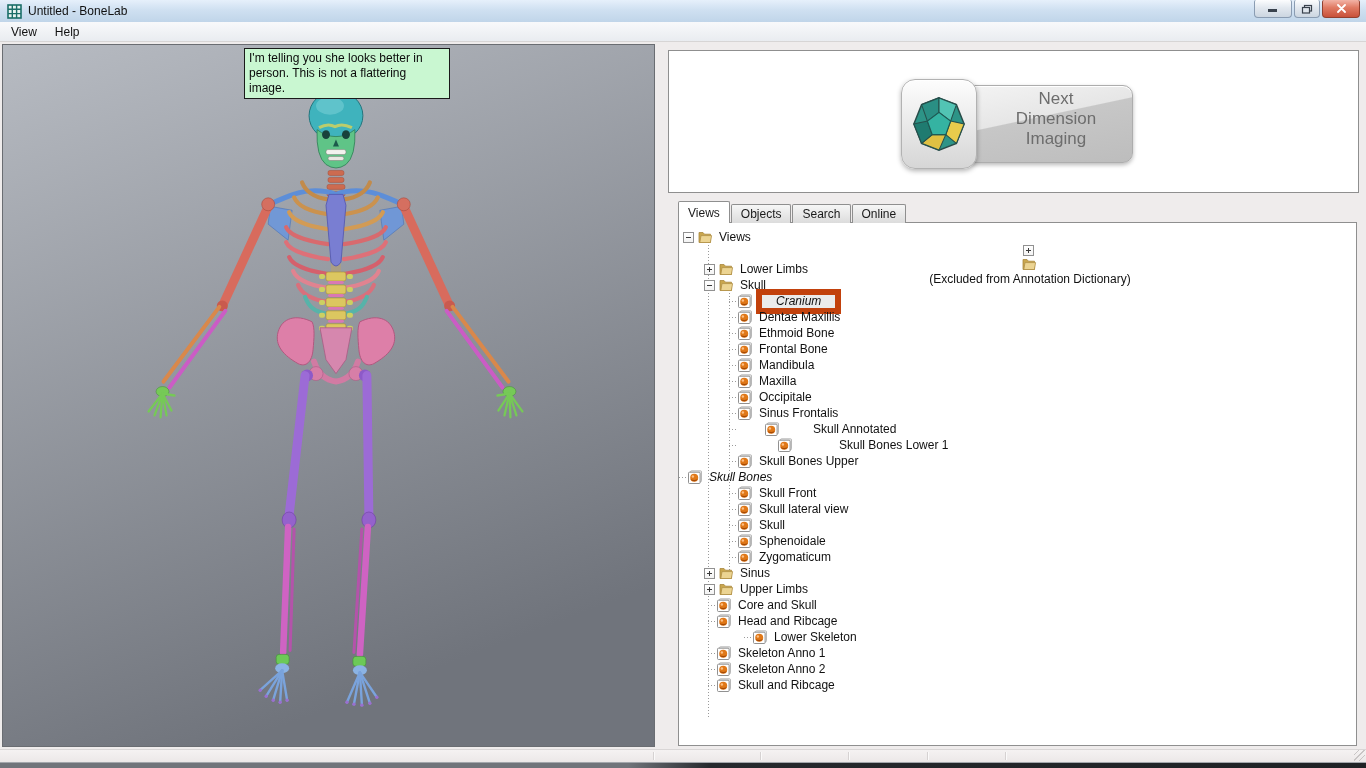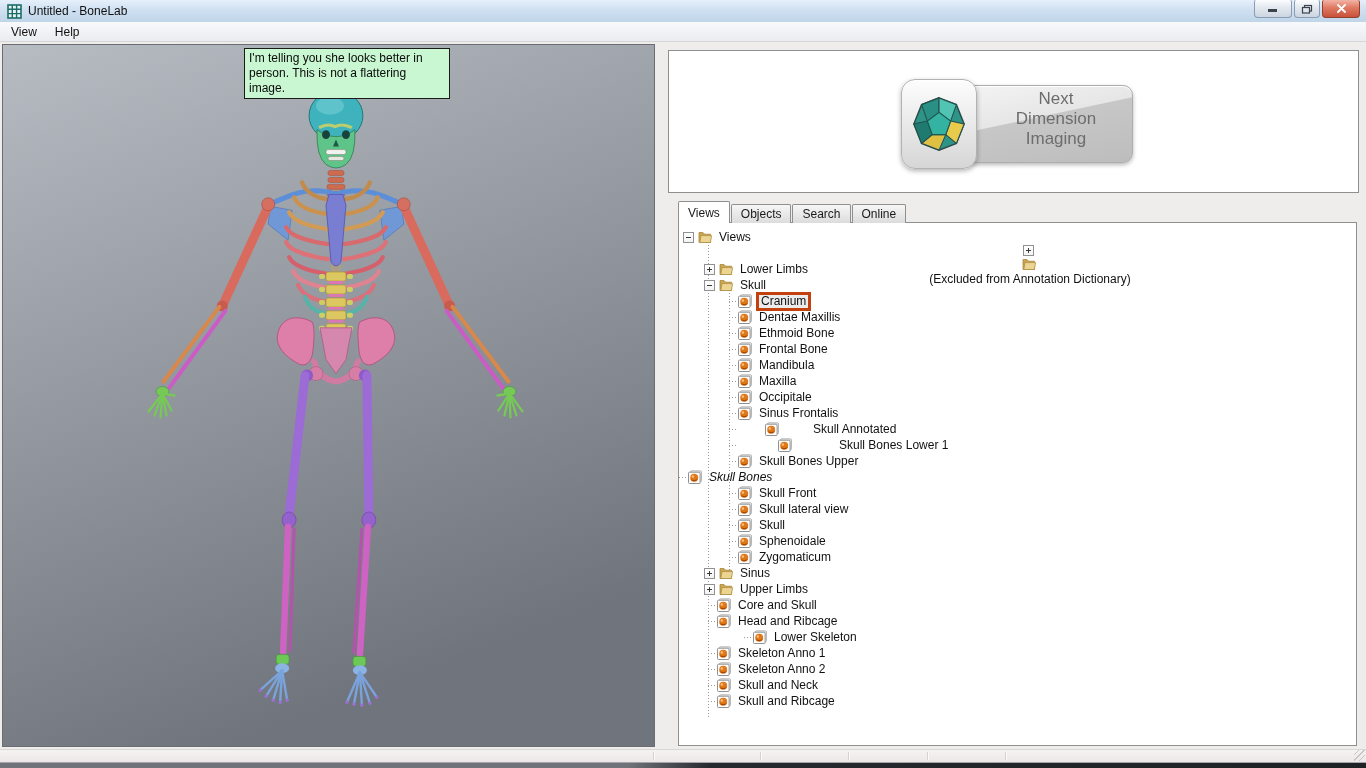--- a/index.html
+++ b/index.html
@@ -62,21 +62,21 @@
   .trow{display:flex;align-items:center;height:16px;font-size:12px;color:#111;
     white-space:nowrap;position:relative;z-index:1;}
   .exp{box-sizing:border-box;width:11px;height:11px;border:1px solid #919191;
     background:linear-gradient(#fff,#f3f3f3);position:relative;flex:none;margin-right:3px;}
   .exp::before{content:"";position:absolute;left:2px;right:2px;top:4px;height:1px;background:#3a3a3a;}
   .exp.plus::after{content:"";position:absolute;top:2px;bottom:2px;left:4px;width:1px;background:#3a3a3a;}
   .stub{width:8px;height:1px;flex:none;
     background:repeating-linear-gradient(to right,#9a9a9a 0 1px,transparent 1px 3px);}
   .icon{width:16px;height:16px;flex:none;margin-right:3px;display:inline-flex;}
   .tlabel{padding:1px 3px;line-height:13px;}
-  .tlabel.sel{background:#ebebeb;border:3px solid #c2410c;padding:0 2px;}
+  .tlabel.sel{background:#ebebeb;border:6px solid #c2410c;padding:0 14px;font-style:italic;}
 
   
   .statusbar{position:absolute;left:0;top:749px;width:1366px;height:13px;
     background:linear-gradient(#f5f2f2,#ece8e8);border-top:1px solid #d9d6d6;box-sizing:border-box;}
   .sep{position:absolute;top:2px;bottom:2px;width:1px;background:#d6d2d2;box-shadow:1px 0 0 #fbfafa;}
   .grip{position:absolute;right:1px;bottom:1px;width:11px;height:11px;
     background:repeating-linear-gradient(135deg,transparent 0 3px,#c9c5c5 3px 4px);}
   .bottomstrip{position:absolute;left:0;top:762px;width:1366px;height:6px;
     border-top:1px solid #a3a7ac;box-sizing:border-box;
     background:linear-gradient(to right,#70747a 0%,#70747a 46%,#26292d 52%,#1f2225 100%);}
@@ -666,33 +666,20 @@
               <span class="stub"></span>
               <span class="icon">
                 <svg width="16" height="16" viewBox="0 0 16 16">
                   <rect x="3.5" y="1.8" width="11" height="11" rx="1" fill="#ececec" stroke="#a8a8a8" stroke-width="0.8"></rect>
                   <rect x="1.5" y="3.2" width="11.6" height="11.3" rx="1" fill="#fff" stroke="#858585" stroke-width="0.9"></rect>
                   <circle cx="7.2" cy="8.8" r="4" fill="#e07818"></circle>
                   <path d="M3.6,10 A4,4 0 0 0 10.8,10 A7,7 0 0 1 3.6,10 Z" fill="#a34a08"></path>
                   <circle cx="5.9" cy="7.5" r="1.2" fill="#ffc690" opacity="0.9"></circle>
                 </svg>
               </span>
-              <span class="tlabel">Skull and Neck</span>
-            </div>
-            <div class="trow" style="padding-left: 29px;">
-              <span class="stub"></span>
-              <span class="icon">
-                <svg width="16" height="16" viewBox="0 0 16 16">
-                  <rect x="3.5" y="1.8" width="11" height="11" rx="1" fill="#ececec" stroke="#a8a8a8" stroke-width="0.8"></rect>
-                  <rect x="1.5" y="3.2" width="11.6" height="11.3" rx="1" fill="#fff" stroke="#858585" stroke-width="0.9"></rect>
-                  <circle cx="7.2" cy="8.8" r="4" fill="#e07818"></circle>
-                  <path d="M3.6,10 A4,4 0 0 0 10.8,10 A7,7 0 0 1 3.6,10 Z" fill="#a34a08"></path>
-                  <circle cx="5.9" cy="7.5" r="1.2" fill="#ffc690" opacity="0.9"></circle>
-                </svg>
-              </span>
               <span class="tlabel">Skull and Ribcage</span>
             </div>
           </div>
       </div>
     </div>
   </div>
 
   <div class="statusbar">
     <div class="sep" style="left:653px;"></div>
     <div class="sep" style="left:760px;"></div>

